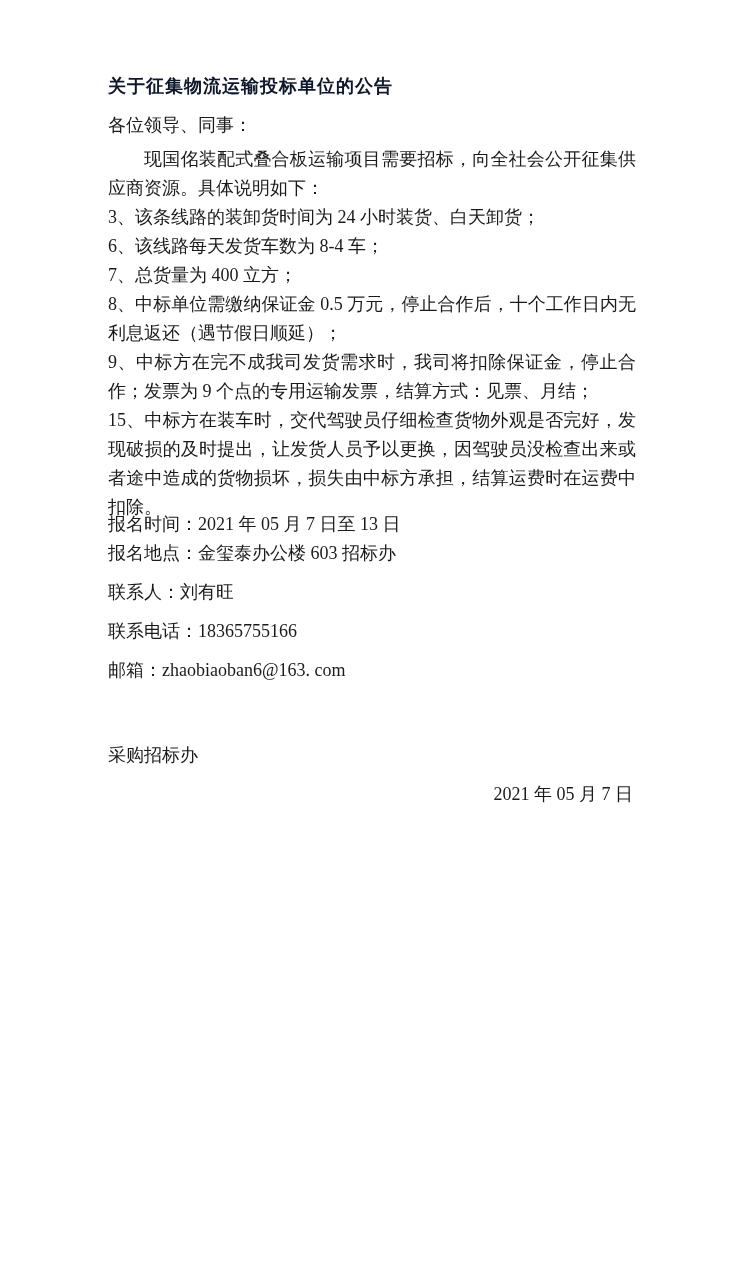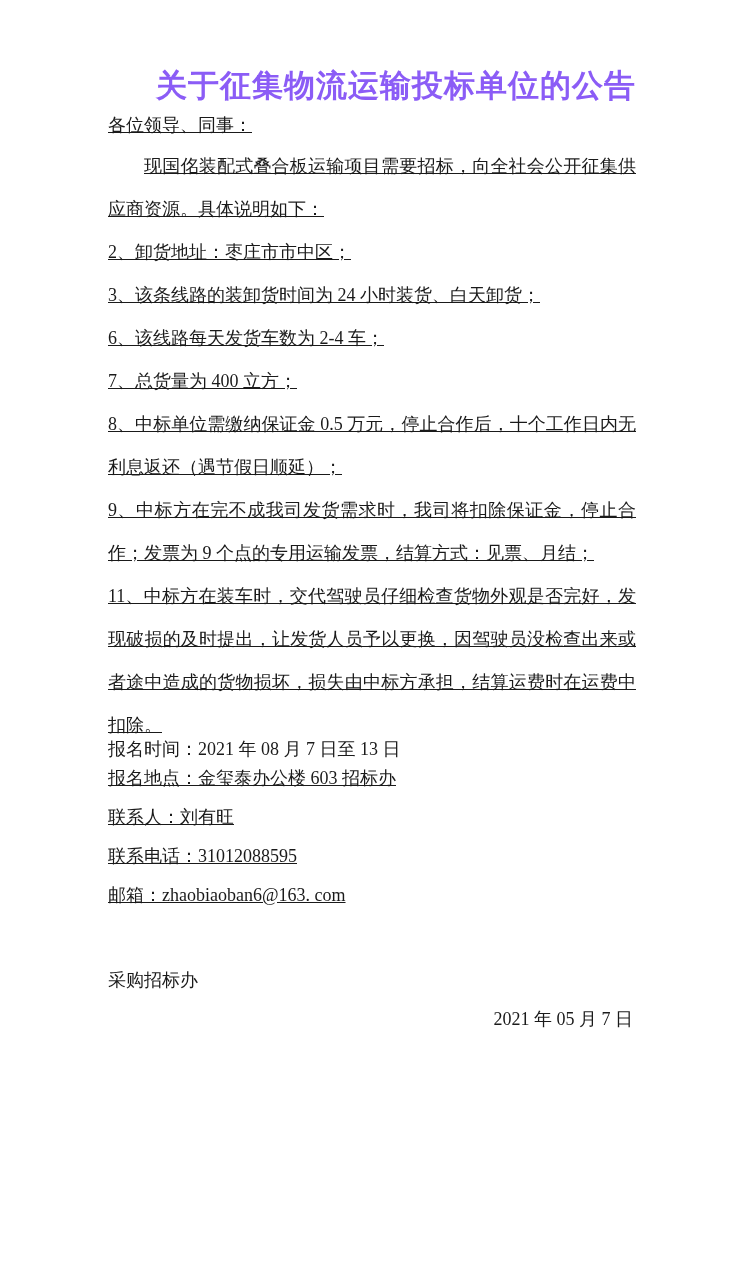--- a/index.html
+++ b/index.html
@@ -16,38 +16,36 @@
     font-size: 18px;
   }
   .page {
     box-sizing: border-box;
     width: 744px;
     height: 1280px;
     padding: 66px 108px 0 108px;
     background: #ffffff;
   }
   .doc-title {
-    font-size: 31px;
+    font-size: 18px;
     font-weight: bold;
-    color: #8b5cf6;
-    text-align: right;
+    color: #0f172a;
+    text-align: left;
     line-height: 40px;
     letter-spacing: 1px;
     white-space: nowrap;
   }
   .line {
     line-height: 39px;
-    text-decoration: underline;
   }
   .para {
-    line-height: 43px;
+    line-height: 29px;
     text-align: justify;
     text-justify: inter-character;
     text-align-last: left;
-    text-decoration: underline;
   }
   .indent {
     text-indent: 2em;
   }
   .tight-line {
     line-height: 20px;
     margin-top: -8px;
   }
   .signature {
     text-align: left;
@@ -65,30 +63,29 @@
 <body>
 
 <div class="page">
 
   <div class="doc-title">关于征集物流运输投标单位的公告</div>
 
   <div class="line">各位领导、同事：</div>
 
   <div class="para indent">现国佲装配式叠合板运输项目需要招标，向全社会公开征集供应商资源。具体说明如下：</div>
 
-  <div class="para">2、卸货地址：枣庄市市中区；</div>
   <div class="para">3、该条线路的装卸货时间为 24 小时装货、白天卸货；</div>
-  <div class="para">6、该线路每天发货车数为 2-4 车；</div>
+  <div class="para">6、该线路每天发货车数为 8-4 车；</div>
   <div class="para">7、总货量为 400 立方；</div>
   <div class="para">8、中标单位需缴纳保证金 0.5 万元，停止合作后，十个工作日内无利息返还（遇节假日顺延）；</div>
   <div class="para">9、中标方在完不成我司发货需求时，我司将扣除保证金，停止合作；发票为 9 个点的专用运输发票，结算方式：见票、月结；</div>
-  <div class="para">11、中标方在装车时，交代驾驶员仔细检查货物外观是否完好，发现破损的及时提出，让发货人员予以更换，因驾驶员没检查出来或者途中造成的货物损坏，损失由中标方承担，结算运费时在运费中扣除。</div>
+  <div class="para">15、中标方在装车时，交代驾驶员仔细检查货物外观是否完好，发现破损的及时提出，让发货人员予以更换，因驾驶员没检查出来或者途中造成的货物损坏，损失由中标方承担，结算运费时在运费中扣除。</div>
 
-  <div class="tight-line">报名时间：2021 年 08 月 7 日至 13 日</div>
+  <div class="tight-line">报名时间：2021 年 05 月 7 日至 13 日</div>
   <div class="line">报名地点：金玺泰办公楼 603 招标办</div>
   <div class="line">联系人：刘有旺</div>
-  <div class="line">联系电话：31012088595</div>
+  <div class="line">联系电话：18365755166</div>
   <div class="line">邮箱：zhaobiaoban6@163. com</div>
 
   <div class="signature">采购招标办</div>
   <div class="sign-date">2021 年 05 月 7 日</div>
 
 </div>
 
 </body></html>

